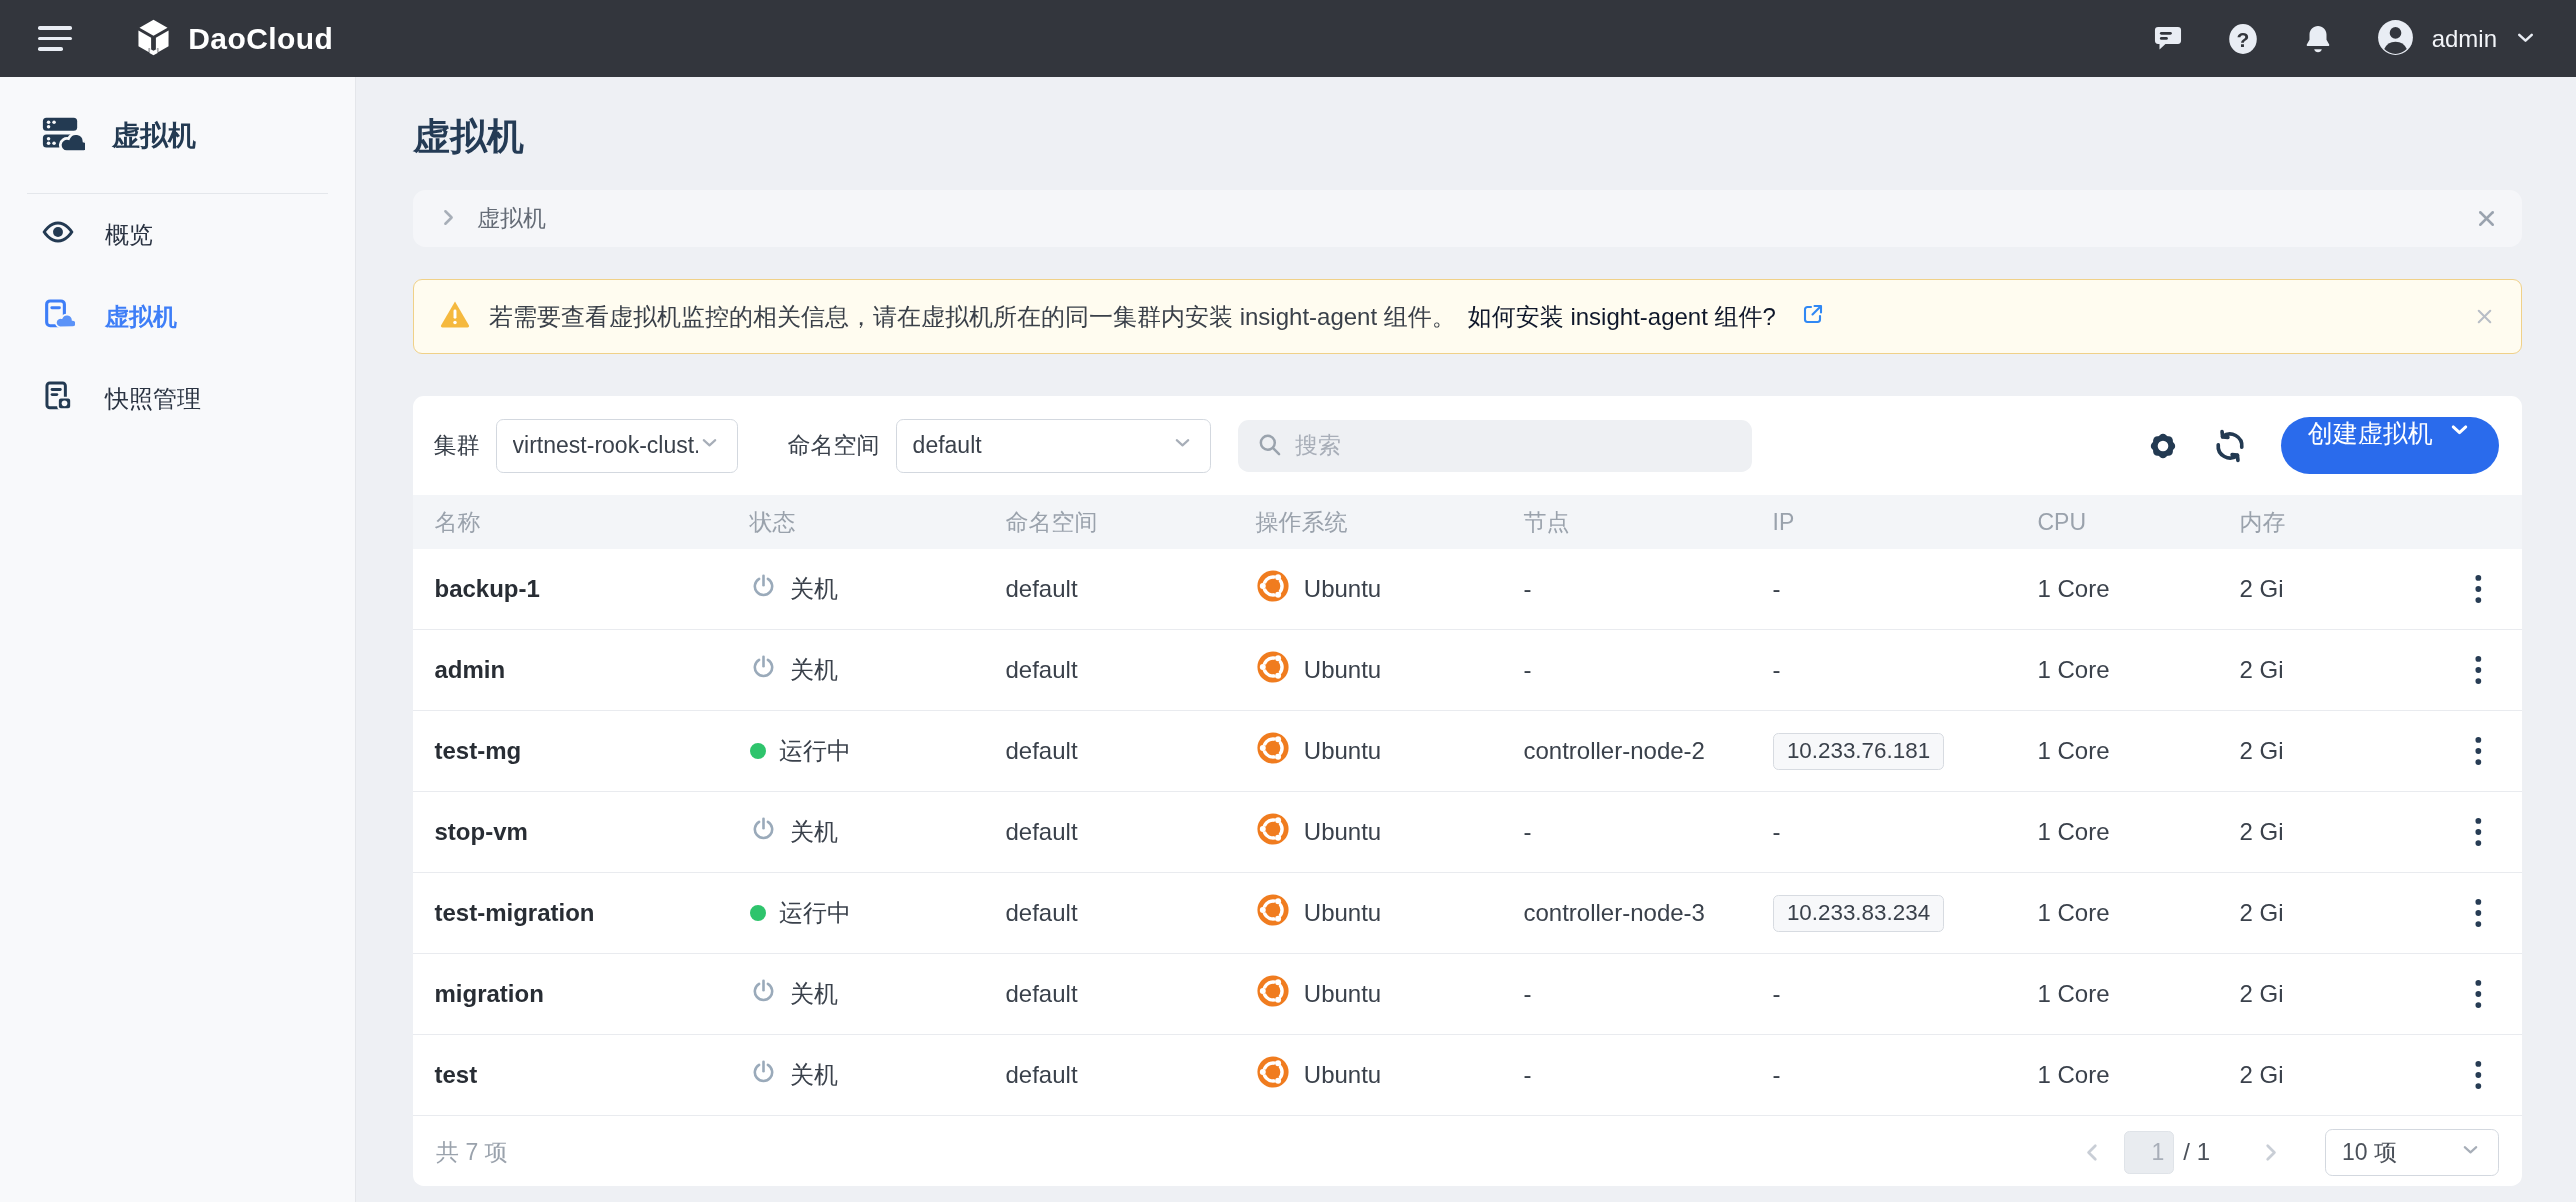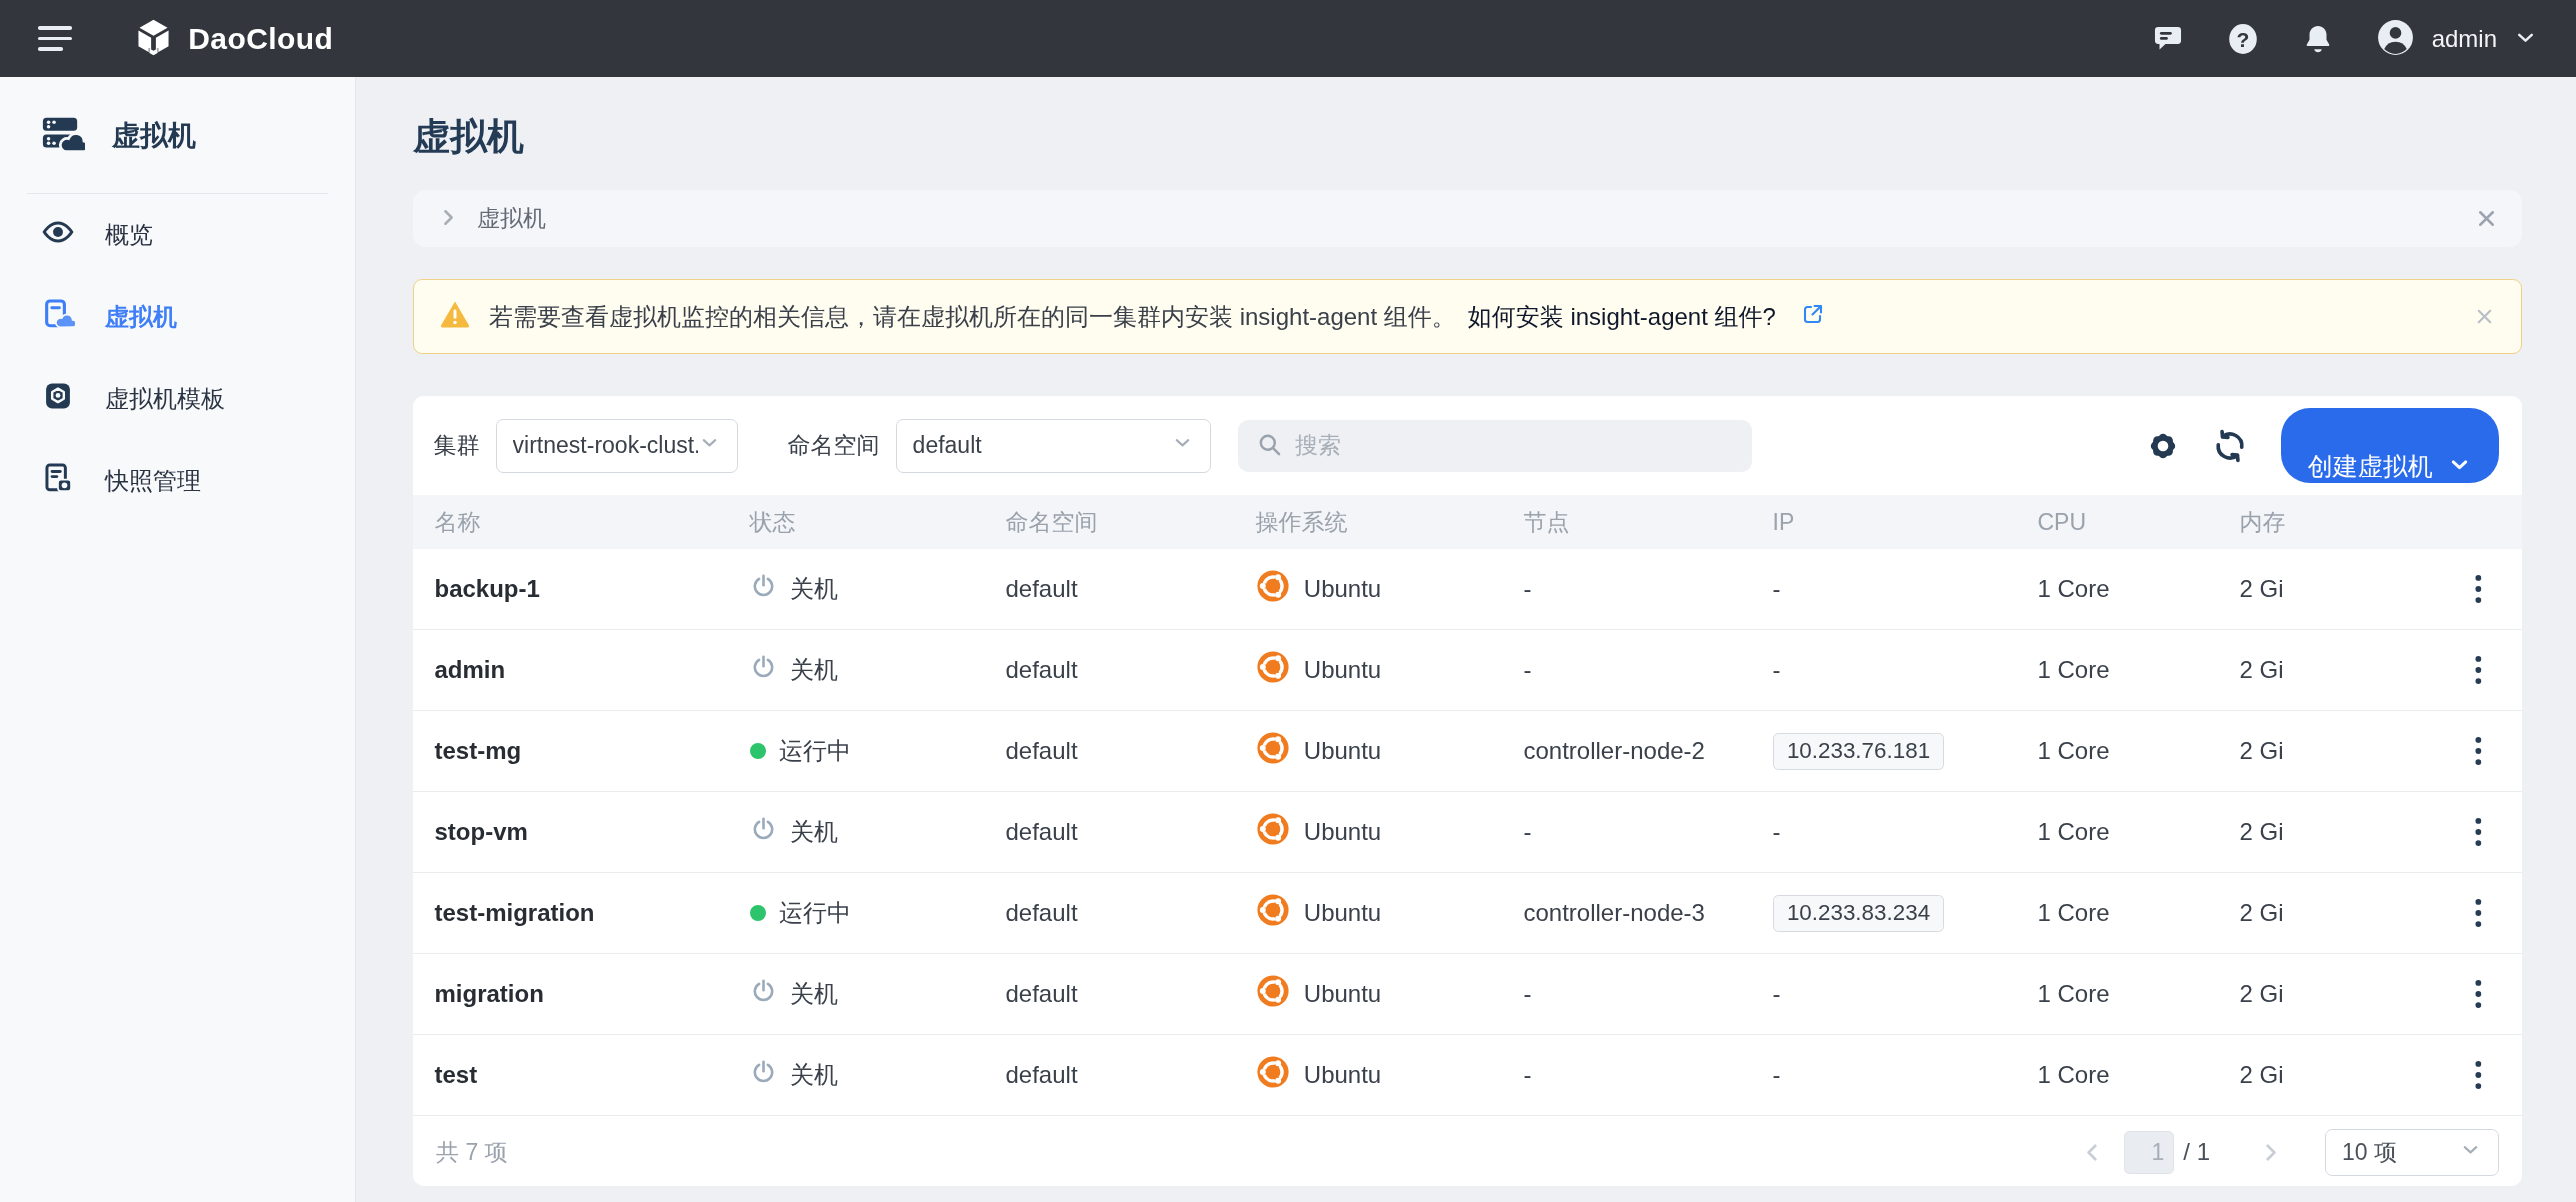--- a/index.html
+++ b/index.html
@@ -45,21 +45,21 @@
   .f-label { font-size:23px; color:#3a414b; margin-right:16px; white-space:nowrap; }
   .select { height:54px; border:0.9px solid #d3d8df; border-radius:7.2px; background:#fff; display:flex; align-items:center; padding:0 16px; font-size:23px; color:#3a414b; cursor:pointer; }
   .select .sel-val { flex:1; white-space:nowrap; overflow:hidden; }
   .sel-cluster { width:242px; margin-right:50px; }
   .sel-ns { width:315px; margin-right:27px; }
   .searchbox { width:514px; height:52px; background:#eef0f3; border-radius:10.7px; display:flex; align-items:center; padding:0 18px; gap:12.5px; }
   .searchbox input { border:none; outline:none; background:transparent; font-size:23px; color:#3a414b; width:100%; font-family:inherit; }
   .searchbox input::placeholder { color:#a8aeb8; }
   .fb-right { margin-left:auto; display:flex; align-items:center; gap:34px; }
   .icon-btn { display:flex; cursor:pointer; }
-  .create-btn { height:75px; padding:0 27px; border-radius:29px; background:#2a6bec; color:#fff; font-size:25px; display:flex; align-items:flex-end; gap:14.3px; cursor:pointer; border:none; font-family:inherit; }
+  .create-btn { height:57px; padding:0 27px; border-radius:29px; background:#2a6bec; color:#fff; font-size:25px; display:flex; align-items:flex-start; gap:14.3px; cursor:pointer; border:none; font-family:inherit; }
 
   
   .grid-row { display:grid; grid-template-columns:315px 256px 250px 268px 249px 265px 202px 217px 1fr; padding:0 21.5px; align-items:center; }
   .thead { height:54px; background:#f3f5f8; font-size:23px; color:#9aa2ac; }
   .trow { height:81px; border-bottom:0.9px solid #e9ebef; font-size:24px; color:#3a414b; }
   .cell-name { font-weight:700; color:#282d34; }
   .cell-status { display:flex; align-items:center; gap:13.4px; }
   .cell-status .dot { display:none; width:16px; height:16px; border-radius:50%; background:#2ec46c; }
   .cell-status.running .dot { display:inline-block; }
   .cell-os { display:flex; align-items:center; gap:14.3px; }
@@ -176,30 +176,20 @@
       <span>
         <svg width="34" height="34" viewBox="0 0 24 24">
             <rect x="4" y="2.8" width="12.5" height="17.5" rx="2.4" fill="none" stroke="#3e7ef7" stroke-width="2.2"></rect>
             <line x1="7.6" y1="7.6" x2="13" y2="7.6" stroke="#3e7ef7" stroke-width="2" stroke-linecap="round"></line>
             <path d="M13.6 21.4a3.3 3.3 0 1 1 1-6.5 4 4 0 0 1 7.7 1.2 2.6 2.6 0 0 1 .1 5.2z" fill="#5b93f8" stroke="#f8f9fb" stroke-width="1.2"></path>
           </svg>
       </span>
       <span>虚拟机</span>
     </div>
 
-    <div class="sb-item">
-      <span>
-        <svg width="34" height="34" viewBox="0 0 24 24">
-            <rect x="3.6" y="3.2" width="16.8" height="17.6" rx="4.2" fill="#233a52"></rect>
-            <path d="M12 6.8l4.1 2.4v4.7L12 16.3 7.9 13.9V9.2z" fill="none" stroke="#f8f9fb" stroke-width="1.7" stroke-linejoin="round"></path>
-            <circle cx="12" cy="11.6" r="1.7" fill="#f8f9fb"></circle>
-          </svg>
-      </span>
-      <span>虚拟机模板</span>
-    </div>
 
     <div class="sb-item">
       <span>
         <svg width="34" height="34" viewBox="0 0 24 24">
             <rect x="4.2" y="2.8" width="13" height="17.5" rx="2" fill="none" stroke="#233a52" stroke-width="2.1"></rect>
             <line x1="7.8" y1="7.4" x2="13.6" y2="7.4" stroke="#233a52" stroke-width="2" stroke-linecap="round"></line>
             <line x1="7.8" y1="11" x2="11.2" y2="11" stroke="#233a52" stroke-width="2" stroke-linecap="round"></line>
             <rect x="12" y="13.2" width="9.2" height="8" rx="2" fill="#233a52" stroke="#f8f9fb" stroke-width="1.2"></rect>
             <circle cx="16.6" cy="17.2" r="2" fill="#f8f9fb"></circle>
           </svg>

